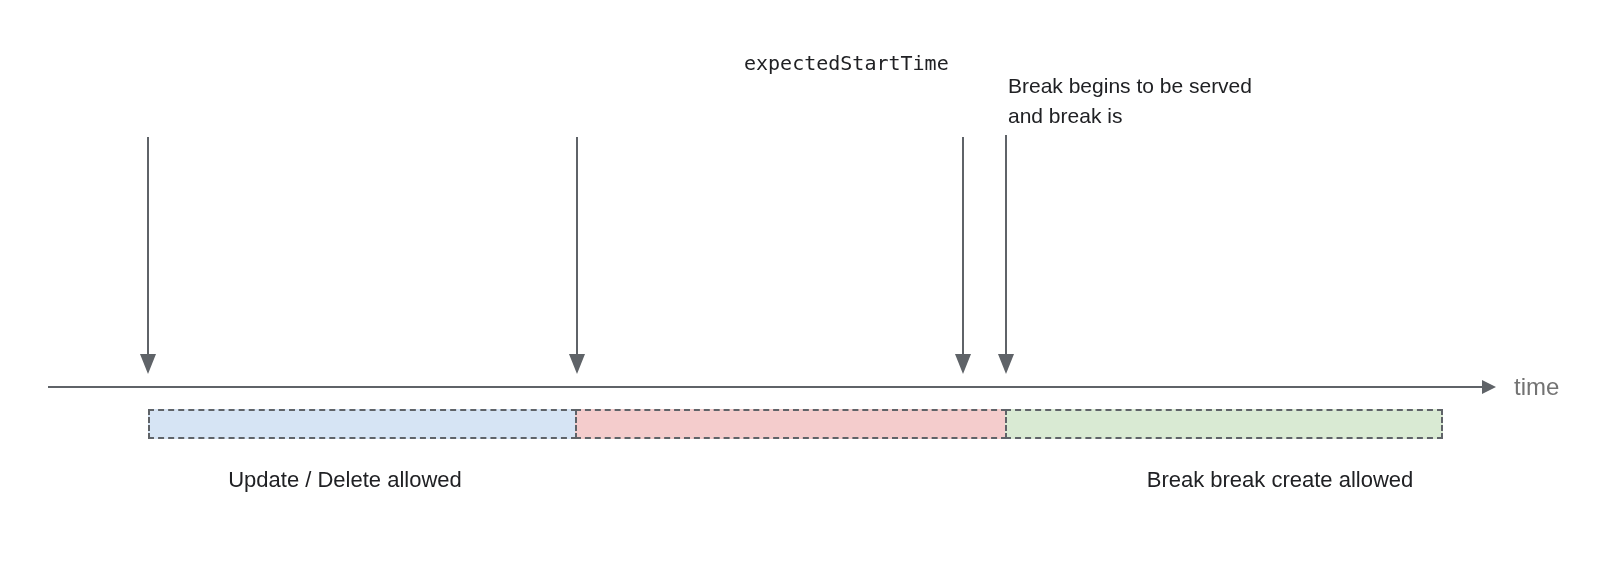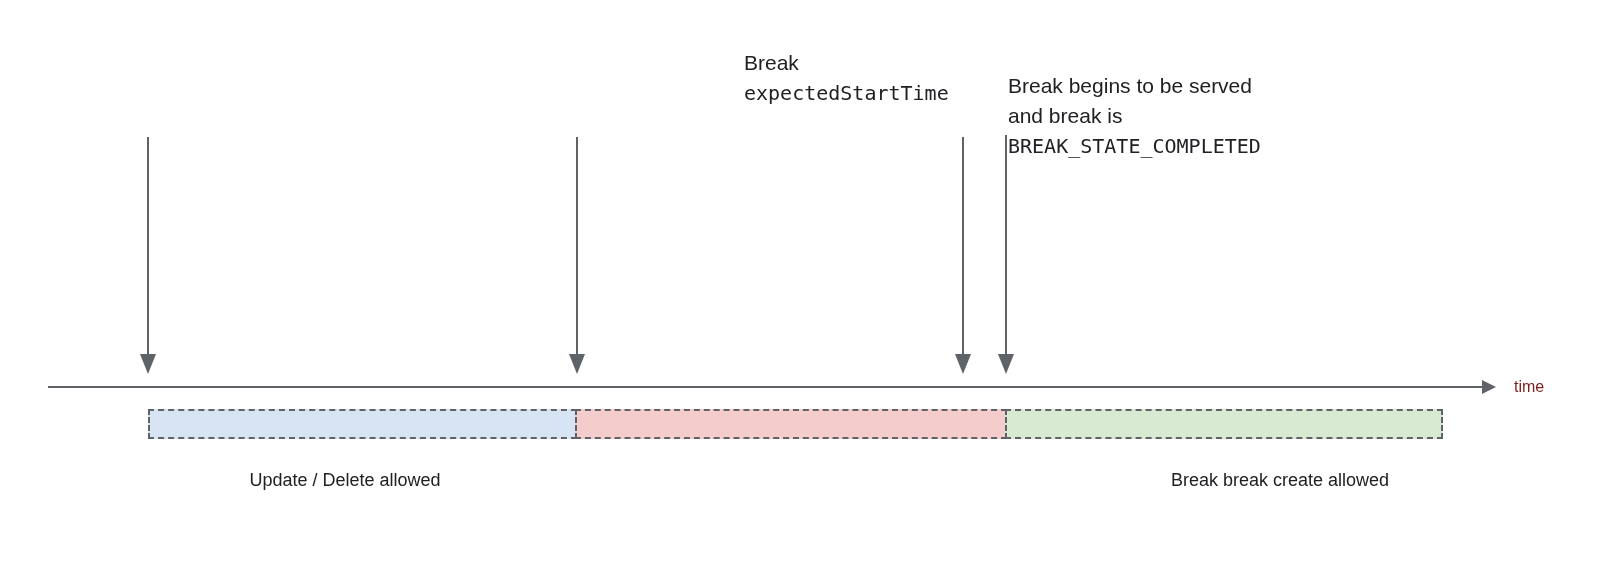--- a/index.html
+++ b/index.html
@@ -38,61 +38,59 @@
   .axis-line { position: absolute; height: 2px; background: #5f6368; }
   .axis-head {
     position: absolute;
     width: 0; height: 0;
     border-top: 7px solid transparent;
     border-bottom: 7px solid transparent;
     border-left: 14px solid #5f6368;
   }
   .axis-label {
     position: absolute;
-    font-size: 16px;
+    font-size: 24px;
     line-height: 28px;
-    color: #7f1d1d;
+    color: #737373;
   }
   
   .segment {
     position: absolute;
     top: 409px;
     height: 30px;
     box-sizing: border-box;
     border: 2px dashed #5f6368;
   }
   
   .seg-label {
     position: absolute;
     top: 466px;
-    font-size: 18px;
+    font-size: 22px;
     line-height: 28px;
     text-align: center;
     color: #202124;
     white-space: nowrap;
   }
 </style>
 </head>
 <body>
 
 <div class="canvas">
 
   <div class="ann" style="left:35px; top:48px;">
   </div>
 
 
   <div class="ann" style="left:744px; top:48px;">
-    <div class="sans">Break</div>
     <div class="mono">expectedStartTime</div>
   </div>
 
   <div class="ann" style="left:1008px; top:36px;margin-top:35px;">
     <div class="sans">Break begins to be served</div>
     <div class="sans">and break is</div>
-    <div class="mono">BREAK_STATE_COMPLETED</div>
   </div>
 
   <div class="varrow" style="left:140px; top:137px; height:237px;">
     <div class="shaft"></div>
     <div class="head"></div>
   </div>
   <div class="varrow" style="left:569px; top:137px; height:237px;">
     <div class="shaft"></div>
     <div class="head"></div>
   </div>

